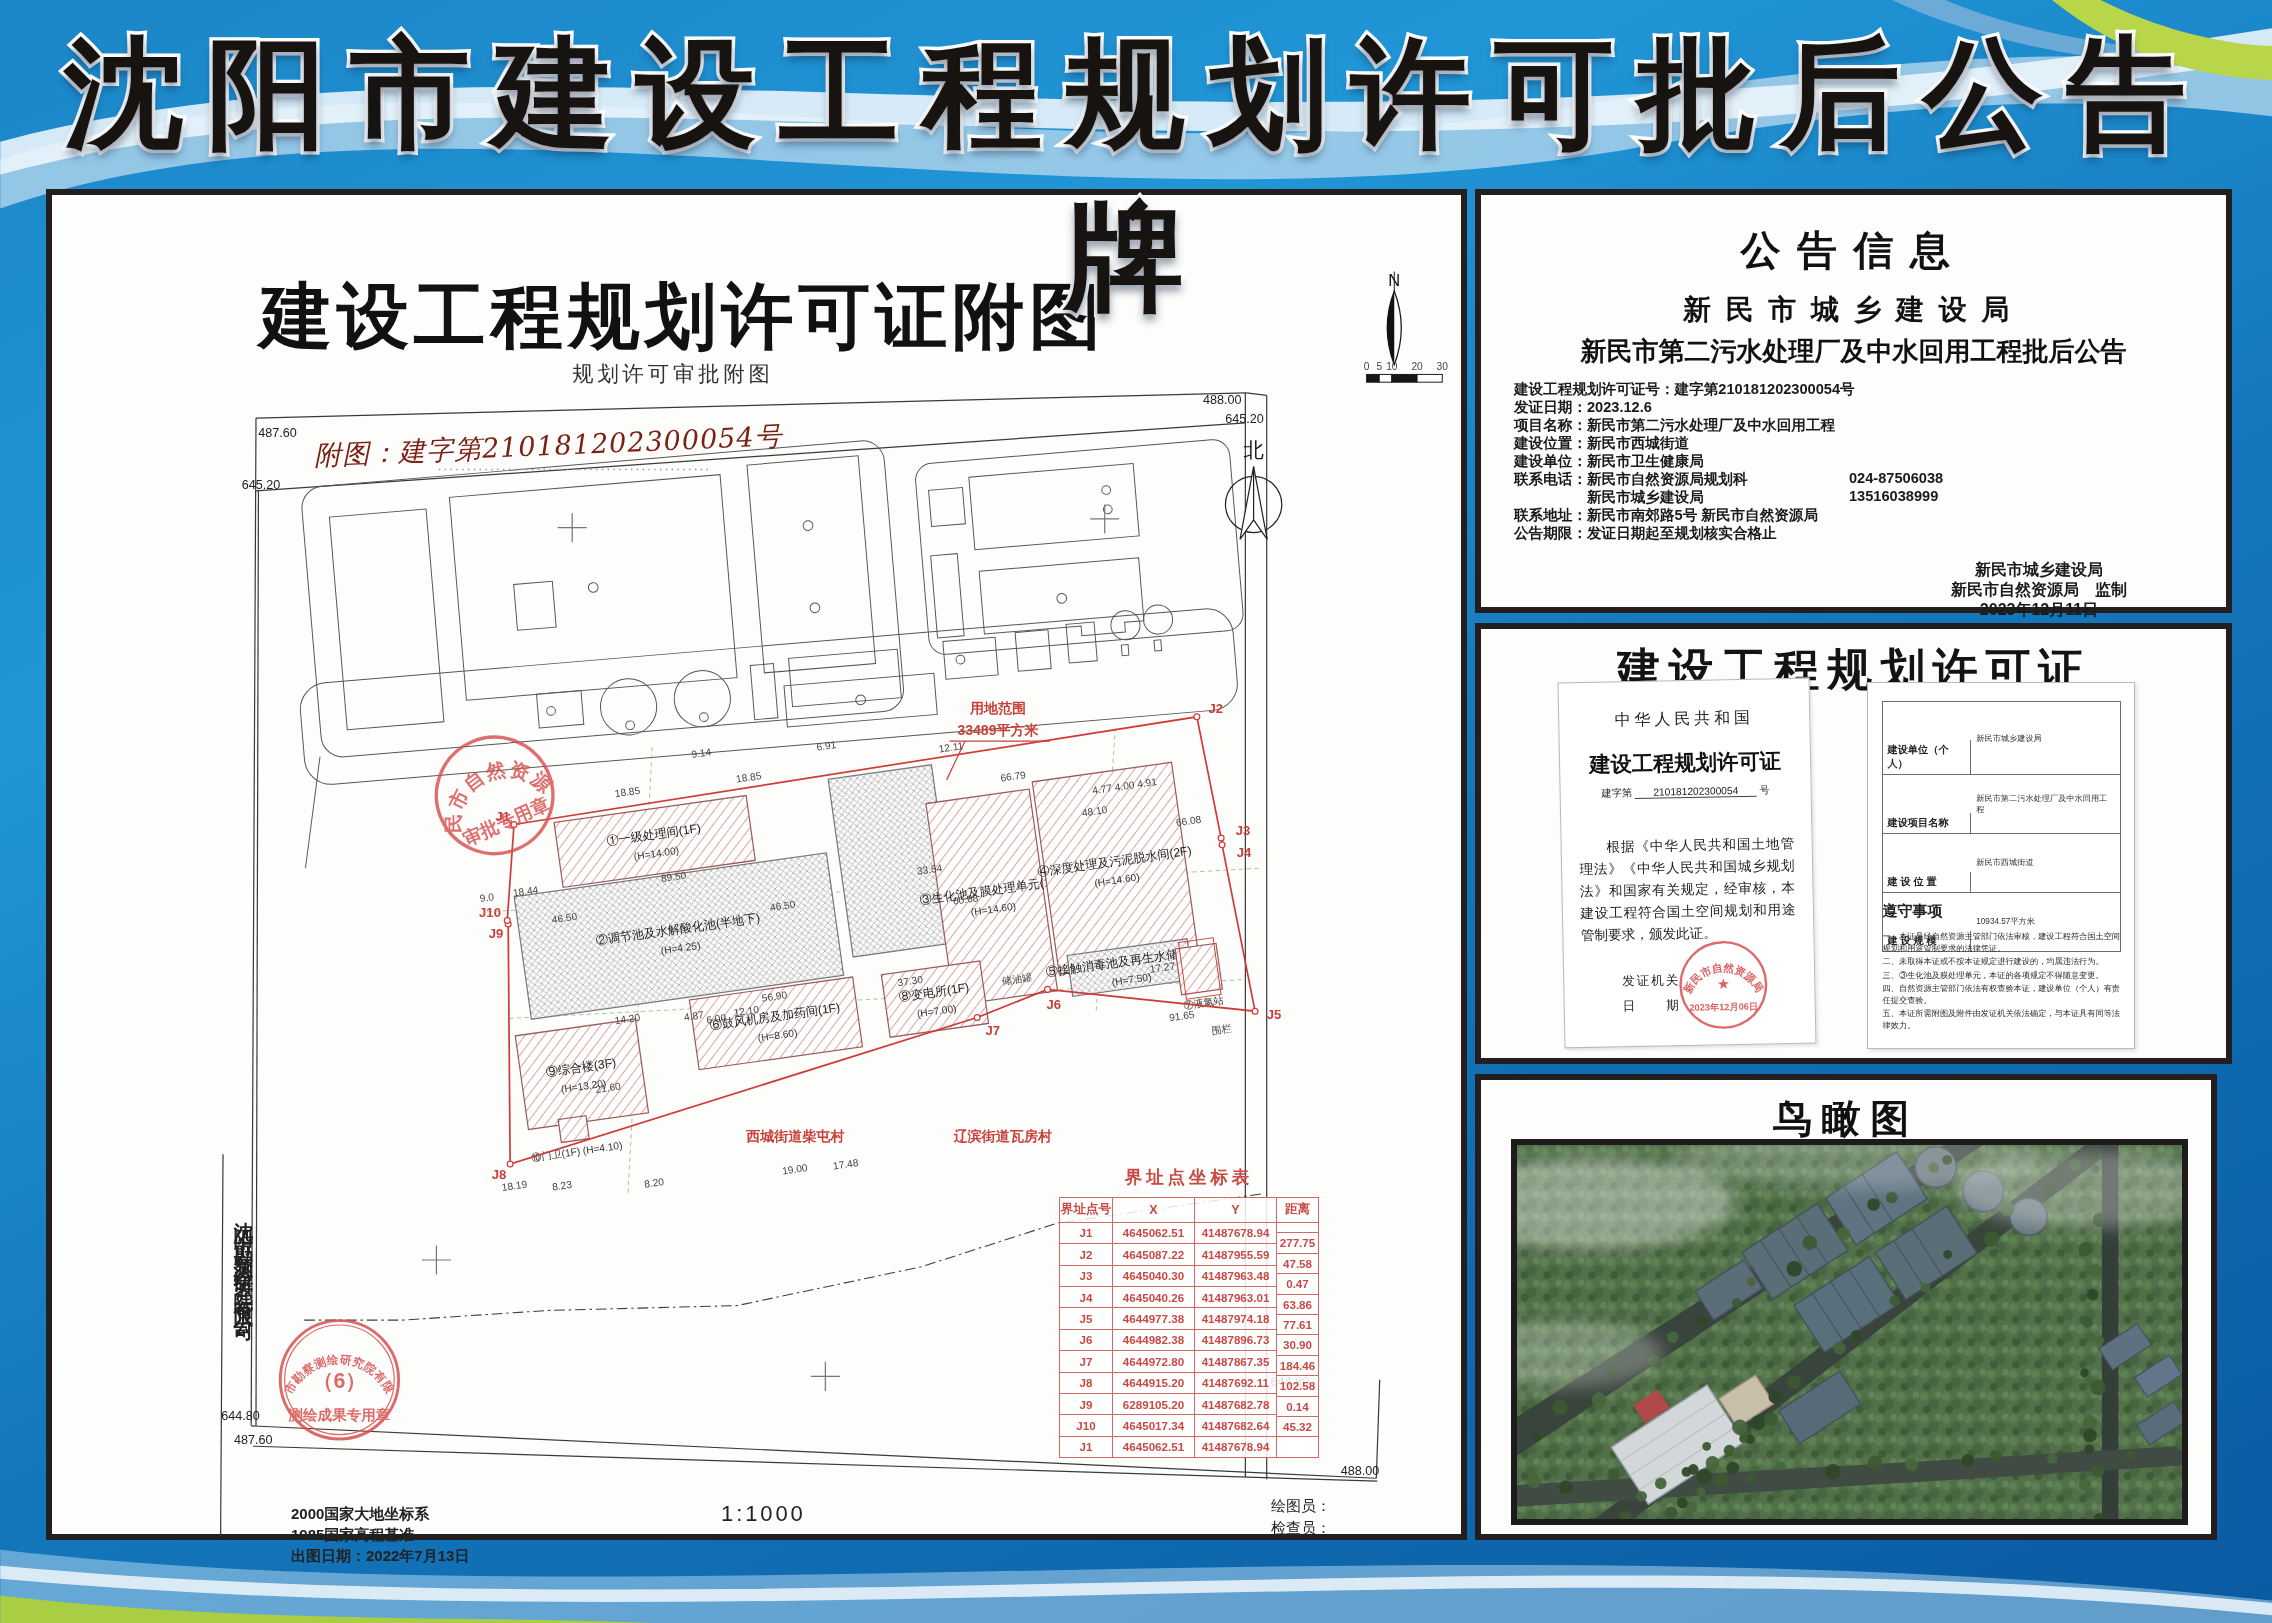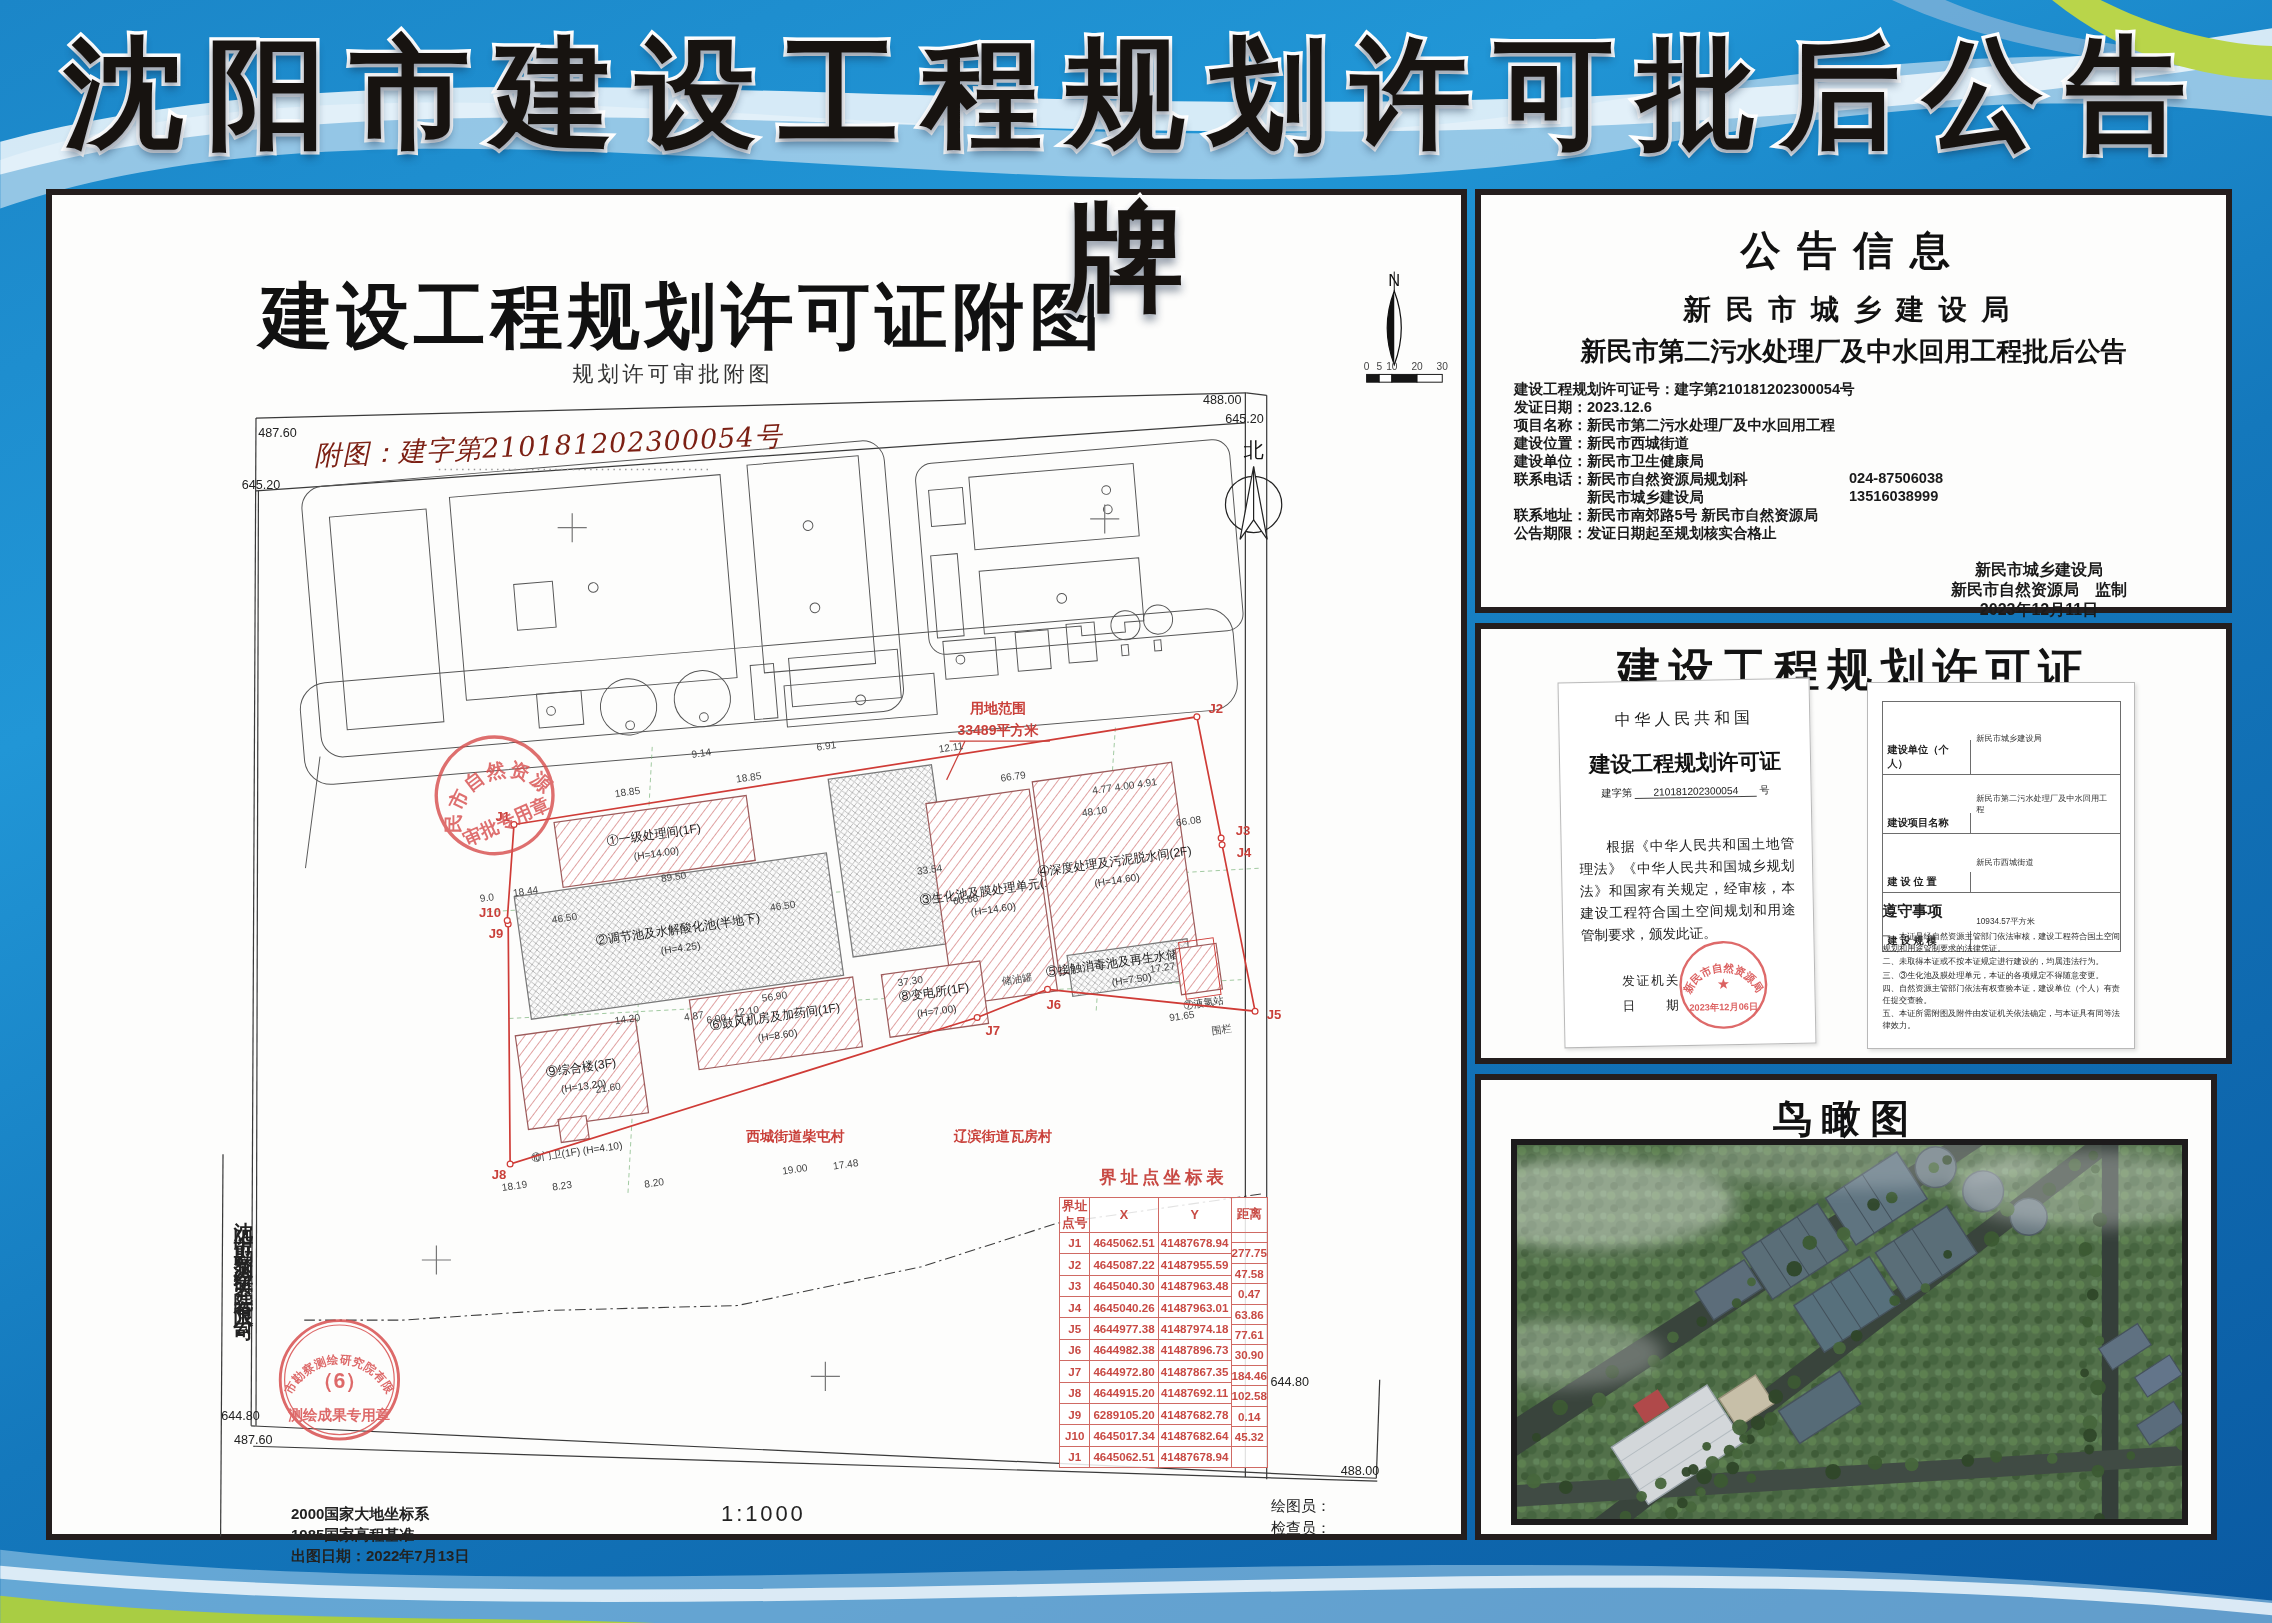--- a/index.html
+++ b/index.html
@@ -30,21 +30,21 @@
   .dim{font-size:21px;fill:#454545;}
   .blab{font-size:25px;fill:#1c1c1c;text-anchor:middle;}
   .blab2{font-size:21px;fill:#333;text-anchor:middle;}
   .jpt{font-size:27px;fill:#c9403a;font-weight:bold;}
   .redlab{font-size:29px;fill:#c9403a;font-weight:bold;text-anchor:middle;}
   .sealtxt{fill:#d85050;font-weight:bold;}
   .bld-pink{fill:url(#hatchPink);stroke:#9c5a5a;stroke-width:2.5;}
   .bld-gray{fill:url(#hatchGray);stroke:#787878;stroke-width:2.5;}
   .thin{fill:none;stroke:#555;stroke-width:2;}
   .frame{fill:none;stroke:#3a3a3a;stroke-width:2.5;}
-  .jzd{position:absolute;left:1007px;top:970px;width:209px;color:#c84a44;z-index:3;}
+  .jzd{position:absolute;left:1007px;top:970px;width:260px;color:#c84a44;z-index:3;}
   .jzd-title{font-size:17.5px;font-weight:bold;text-align:center;letter-spacing:3.9px;margin-bottom:7.8px;}
   .jzd table{border-collapse:collapse;width:100%;background:rgba(255,255,255,.85);}
   .jzd th,.jzd td{border:1px solid #d06a64;font-size:11.6px;font-weight:bold;text-align:center;height:20.4px;padding:0;}
   .jzd th{height:24px;font-size:12.6px;}
   #jzd-dist{vertical-align:top;padding:0;}
   #jzd-dist div{height:19.4px;line-height:19.4px;border-bottom:1px solid #d06a64;font-size:11.6px;}
   #jzd-dist div:last-child{border-bottom:none;}
   .vcompany{position:absolute;left:179px;top:1011px;height:514px;writing-mode:vertical-rl;
     font-size:19.4px;letter-spacing:7.8px;color:#222;font-weight:bold;}
   .footnotes{position:absolute;left:239px;top:1308px;font-size:15px;color:#222;line-height:21px;font-weight:bold;}

